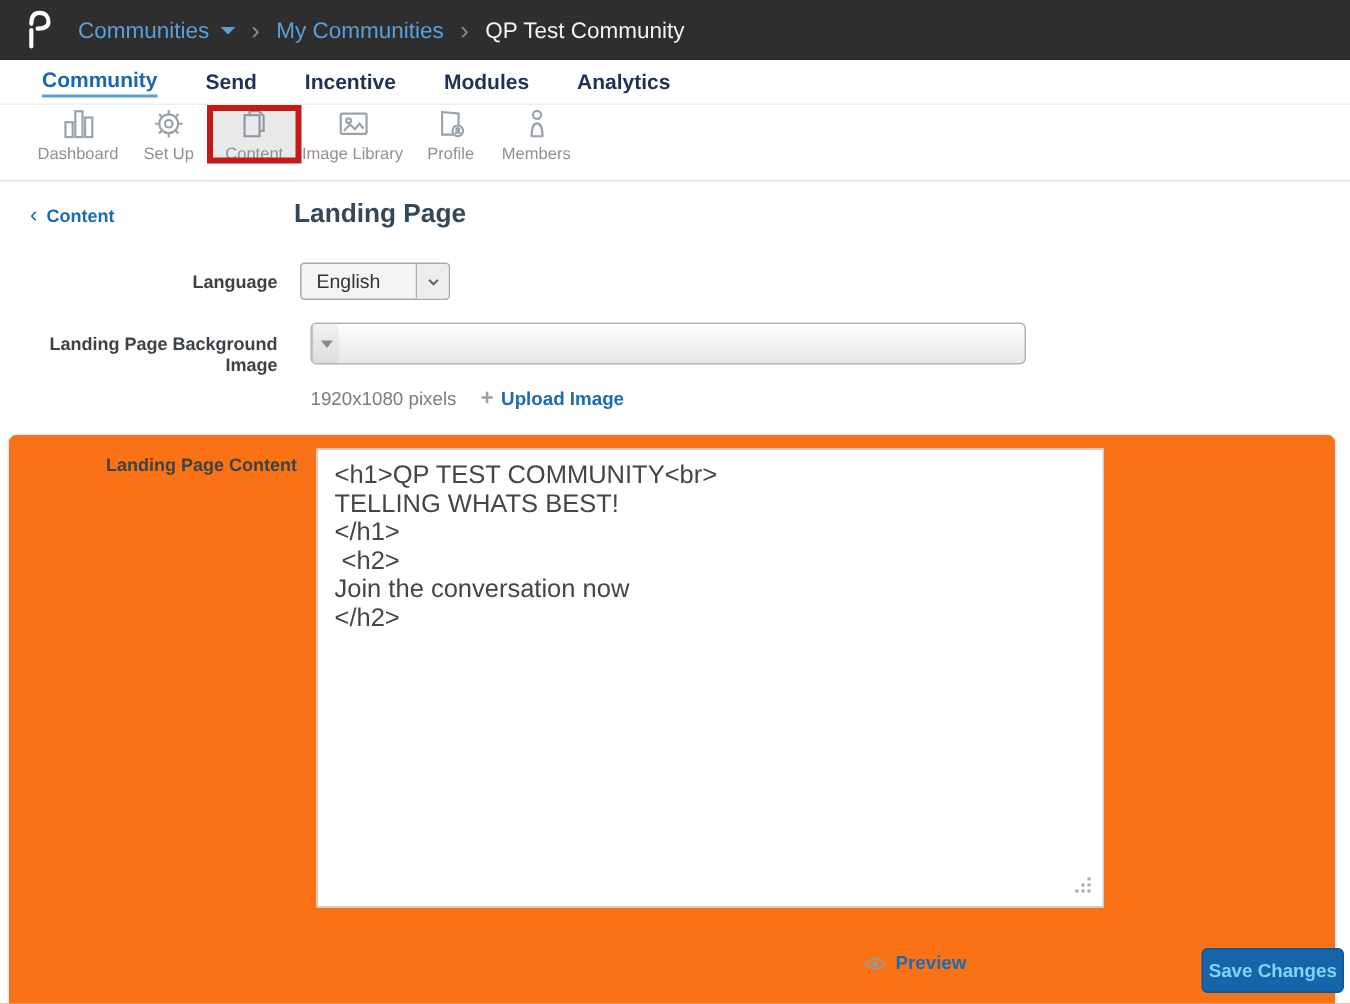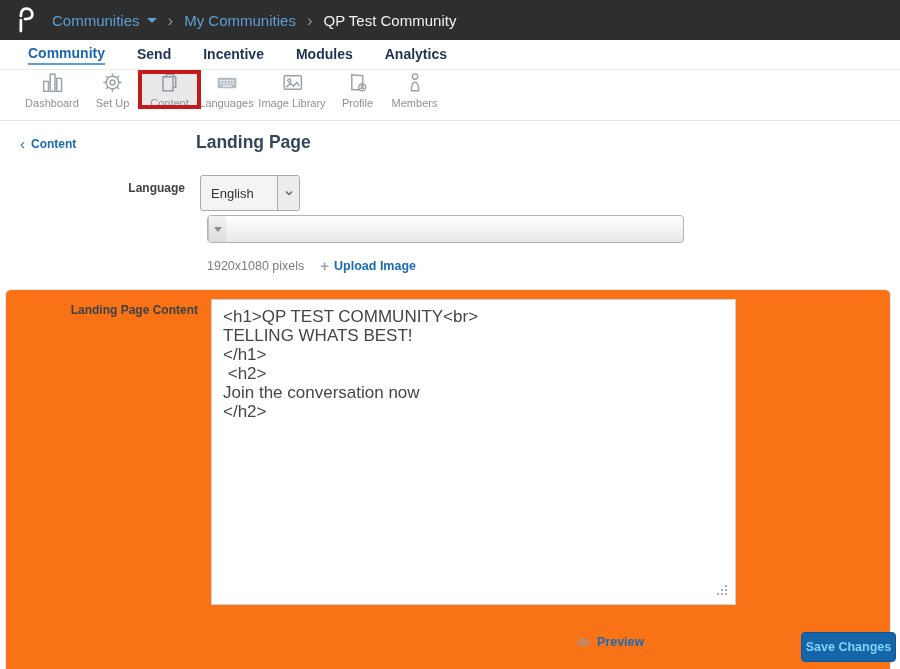--- a/index.html
+++ b/index.html
@@ -32,21 +32,21 @@
   .tool svg { display:block; }
   .tool.selected { background:#e9e9e9; position:relative; }
   .red-box { position:absolute; left:-3px; right:-3px; top:0; bottom:0; border:4px solid #c51a1a; pointer-events:none; }
   
   .main { position:relative; height:548px; }
   .back-link { position:absolute; left:20px; top:16px; color:#1a6bb5; font-size:12px; font-weight:700; cursor:pointer; display:flex; align-items:center; gap:6px; }
   .back-link .chev { font-size:15px; font-weight:400; line-height:10px; }
   .page-title { position:absolute; left:196px; top:11px; font-size:17.5px; font-weight:700; color:#33475b; }
   .form-label { position:absolute; left:0; width:185px; text-align:right; font-size:12px; font-weight:700; color:#3d4247; }
   
-  .mini-select { position:absolute; left:200px; top:54px; width:100px; height:36px;
+  .mini-select { position:absolute; left:200px; top:54px; width:100px; height:25px;
     border:1px solid #a9a9a9; border-radius:3px; background:#f4f4f4; display:flex; align-items:center; cursor:pointer; }
   .mini-select .val { flex:1; padding-left:10px; font-size:13px; color:#333; }
   .mini-select .btn { width:22px; align-self:stretch; border-left:1px solid #adadad; background:#ededed;
     display:flex; align-items:center; justify-content:center; border-radius:0 2px 2px 0; }
   
   .big-select { position:absolute; left:207px; top:94px; width:477px; height:28px;
     border:1px solid #b3b3b3; border-radius:4px; background:linear-gradient(#ffffff,#e7e7e7);
     display:flex; align-items:center; cursor:pointer; }
   .big-select .val { flex:1; padding-left:10px; font-size:12px; color:#454545; }
   .big-select .btn { width:18px; align-self:stretch; border-left:1px solid #c4c4c4;
@@ -122,39 +122,20 @@
 
   <div class="tool selected">
     <div class="red-box"></div>
     <svg width="25" height="25" viewBox="0 0 24 24" fill="none" stroke="#8f98a3" stroke-width="1.4">
       <path d="M9 6.5 V4 h6 l3 3 v9.5 h-2.5"></path>
       <rect x="5.8" y="6.5" width="9.6" height="13.5" fill="#e9e9e9"></rect>
     </svg>
     <span>Content</span>
   </div>
 
-  <div class="tool">
-    <svg width="25" height="25" viewBox="0 0 24 24" fill="none">
-      <rect x="3.5" y="7.5" width="18" height="10" rx="1.2" fill="#b4bcc3"></rect>
-      <g fill="#e9edf0">
-        <rect x="5.5" y="9.5" width="2" height="1.6"></rect>
-          <rect x="8.5" y="9.5" width="2" height="1.6"></rect>
-          <rect x="11.5" y="9.5" width="2" height="1.6"></rect>
-          <rect x="14.5" y="9.5" width="2" height="1.6"></rect>
-          <rect x="17.5" y="9.5" width="2" height="1.6"></rect>
-        <rect x="5.5" y="12.2" width="2" height="1.6"></rect>
-          <rect x="8.5" y="12.2" width="2" height="1.6"></rect>
-          <rect x="11.5" y="12.2" width="2" height="1.6"></rect>
-          <rect x="14.5" y="12.2" width="2" height="1.6"></rect>
-          <rect x="17.5" y="12.2" width="2" height="1.6"></rect>
-        <rect x="8" y="14.8" width="9" height="1.4"></rect>
-      </g>
-    </svg>
-    <span>Languages</span>
-  </div>
 
   <div class="tool wide">
     <svg width="25" height="25" viewBox="0 0 24 24" fill="none" stroke="#9aa2ab" stroke-width="1.4">
       <rect x="4" y="5.5" width="16.5" height="13" rx="1"></rect>
       <circle cx="9" cy="10" r="1.5"></circle>
       <path d="M6 16.5 l4 -4 3 3 3 -3.5 2.5 3"></path>
     </svg>
     <span>Image Library</span>
   </div>
 
@@ -190,20 +171,21 @@
   <span class="form-label" style="top:60px;">Language</span>
   <div class="mini-select">
     <span class="val">English</span>
     <span class="btn">
       <svg width="12" height="12" viewBox="0 0 12 12" fill="none">
         <path d="M3 4.5 L6 7.5 L9 4.5" stroke="#666" stroke-width="1.4" fill="none"></path>
       </svg>
     </span>
   </div>
 
+  <span class="form-label" style="top:101px;">Landing Page Background Image</span>
   <div class="big-select">
     <span class="btn">
       <span class="tri-down"></span>
     </span>
   </div>
 
   <div class="hint-row">
     <span class="hint">1920x1080 pixels</span>
     <span class="plus">+</span>
     <span class="upload">Upload Image</span>

